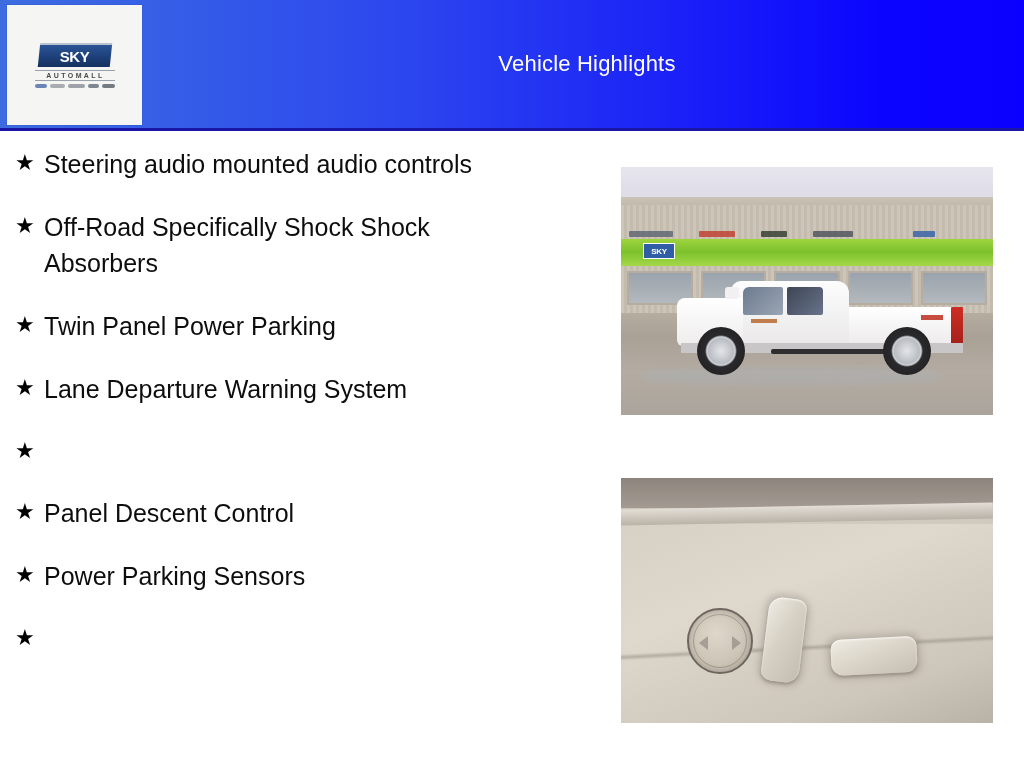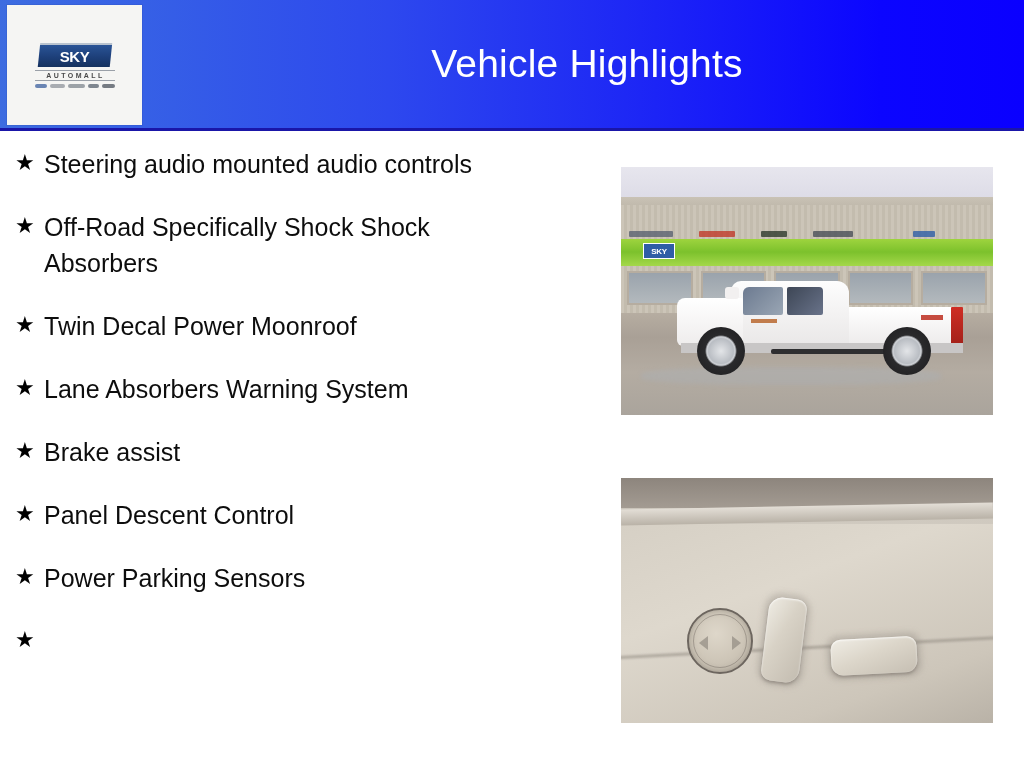--- a/index.html
+++ b/index.html
@@ -32,21 +32,21 @@
   }
   #header-title {
     position: absolute;
     left: 150px; top: 0;
     width: 874px;
     height: 128px;
     display: flex;
     align-items: center;
     justify-content: center;
     color: #ffffff;
-    font-size: 39px;
+    font-size: 22px;
     font-weight: 400;
     letter-spacing: 0.2px;
     white-space: nowrap;
   }
 
   
   #logo-card {
     position: absolute;
     left: 7px; top: 5px;
     width: 135px;
@@ -289,31 +289,30 @@
     <span class="bullet-text">Steering audio mounted audio controls</span>
   </div>
 
   <div class="bullet-row">
     <span class="bullet-star">★</span>
     <span class="bullet-text">Off-Road Specifically Shock Shock Absorbers</span>
   </div>
 
   <div class="bullet-row">
     <span class="bullet-star">★</span>
-    <span class="bullet-text">Twin Decal Power Moonroof</span>
-  </div>
-
-  <div class="bullet-row">
-    <span class="bullet-star">★</span>
-    <span class="bullet-text">Lane Absorbers Warning System</span>
-  </div>
-
-  <div class="bullet-row">
-    <span class="bullet-star">★</span>
-    <span class="bullet-text">Brake assist</span>
+    <span class="bullet-text">Twin Panel Power Parking</span>
+  </div>
+
+  <div class="bullet-row">
+    <span class="bullet-star">★</span>
+    <span class="bullet-text">Lane Departure Warning System</span>
+  </div>
+
+  <div class="bullet-row">
+    <span class="bullet-star">★</span>
   </div>
 
   <div class="bullet-row">
     <span class="bullet-star">★</span>
     <span class="bullet-text">Panel Descent Control</span>
   </div>
 
   <div class="bullet-row">
     <span class="bullet-star">★</span>
     <span class="bullet-text">Power Parking Sensors</span>

